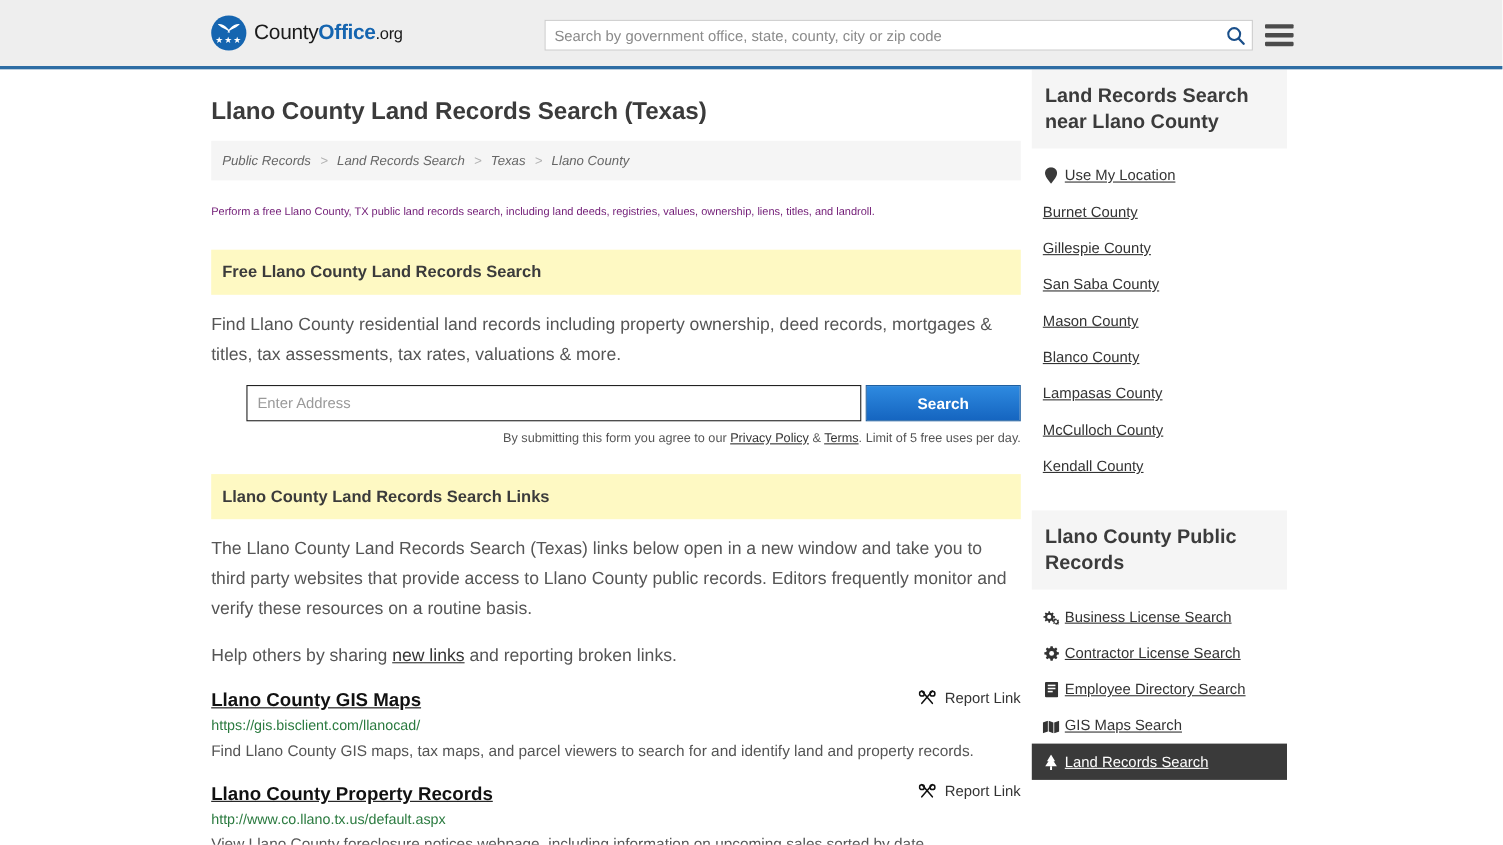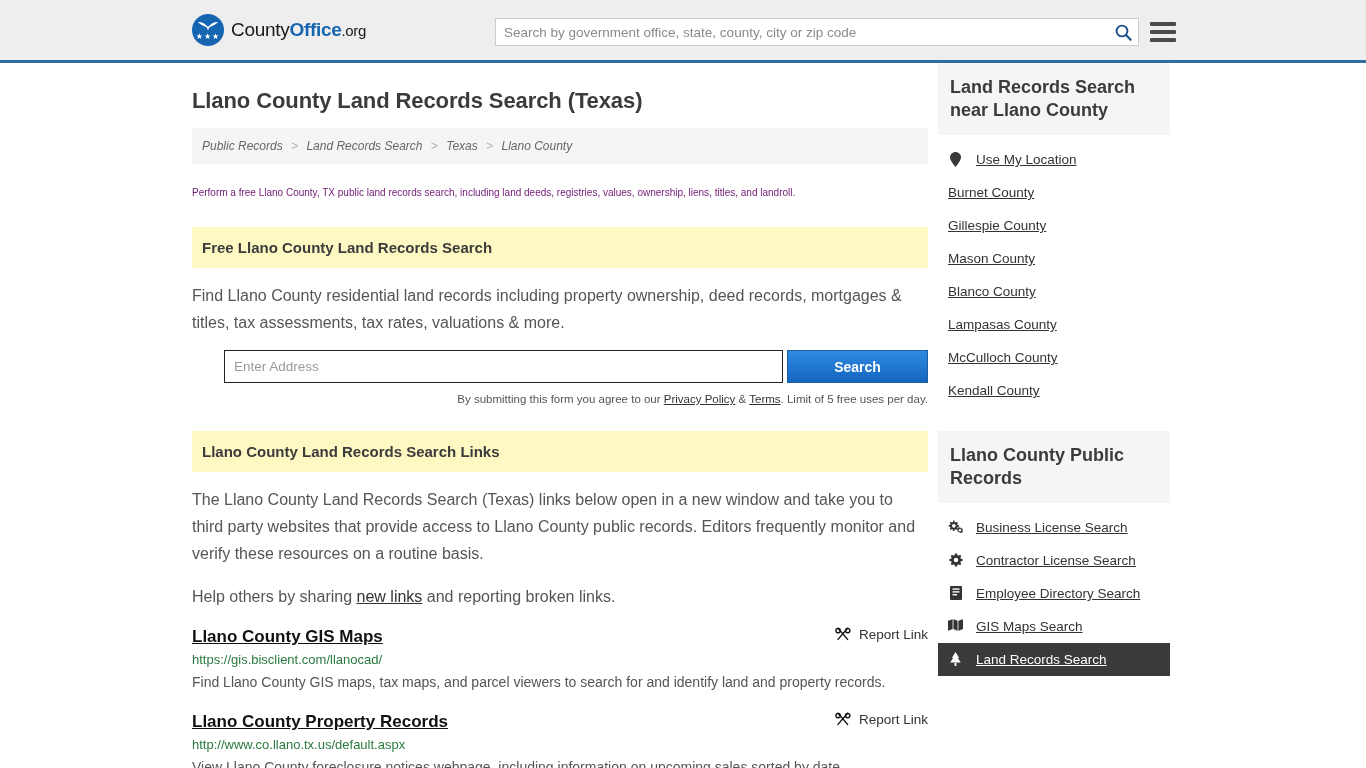--- a/index.html
+++ b/index.html
@@ -235,22 +235,22 @@
     background: #f5f5f5;
     padding: 13px 12px;
     font-size: 18px;
     font-weight: bold;
     color: #3b3b3b;
     line-height: 23px;
   }
   .side-list { padding: 8px 0 0 0; }
   .side-item {
     display: flex;
-    align-items: flex-start;
-    gap: 13px;
+    align-items: flex-end;
+    gap: 5px;
     padding: 9px 10px;
     font-size: 13.5px;
   }
   .side-item a {
     color: #333;
     text-decoration: underline;
   }
   .side-item.active {
     background: #3a3a3a;
   }
@@ -388,20 +388,23 @@
           <a href="#">Use My Location</a>
         </div>
 
         <div class="side-item">
           <a href="#">Burnet County</a>
         </div>
         <div class="side-item">
           <a href="#">Gillespie County</a>
         </div>
         <div class="side-item">
+          <a href="#">San Saba County</a>
+        </div>
+        <div class="side-item">
           <a href="#">Mason County</a>
         </div>
         <div class="side-item">
           <a href="#">Blanco County</a>
         </div>
         <div class="side-item">
           <a href="#">Lampasas County</a>
         </div>
         <div class="side-item">
           <a href="#">McCulloch County</a>

